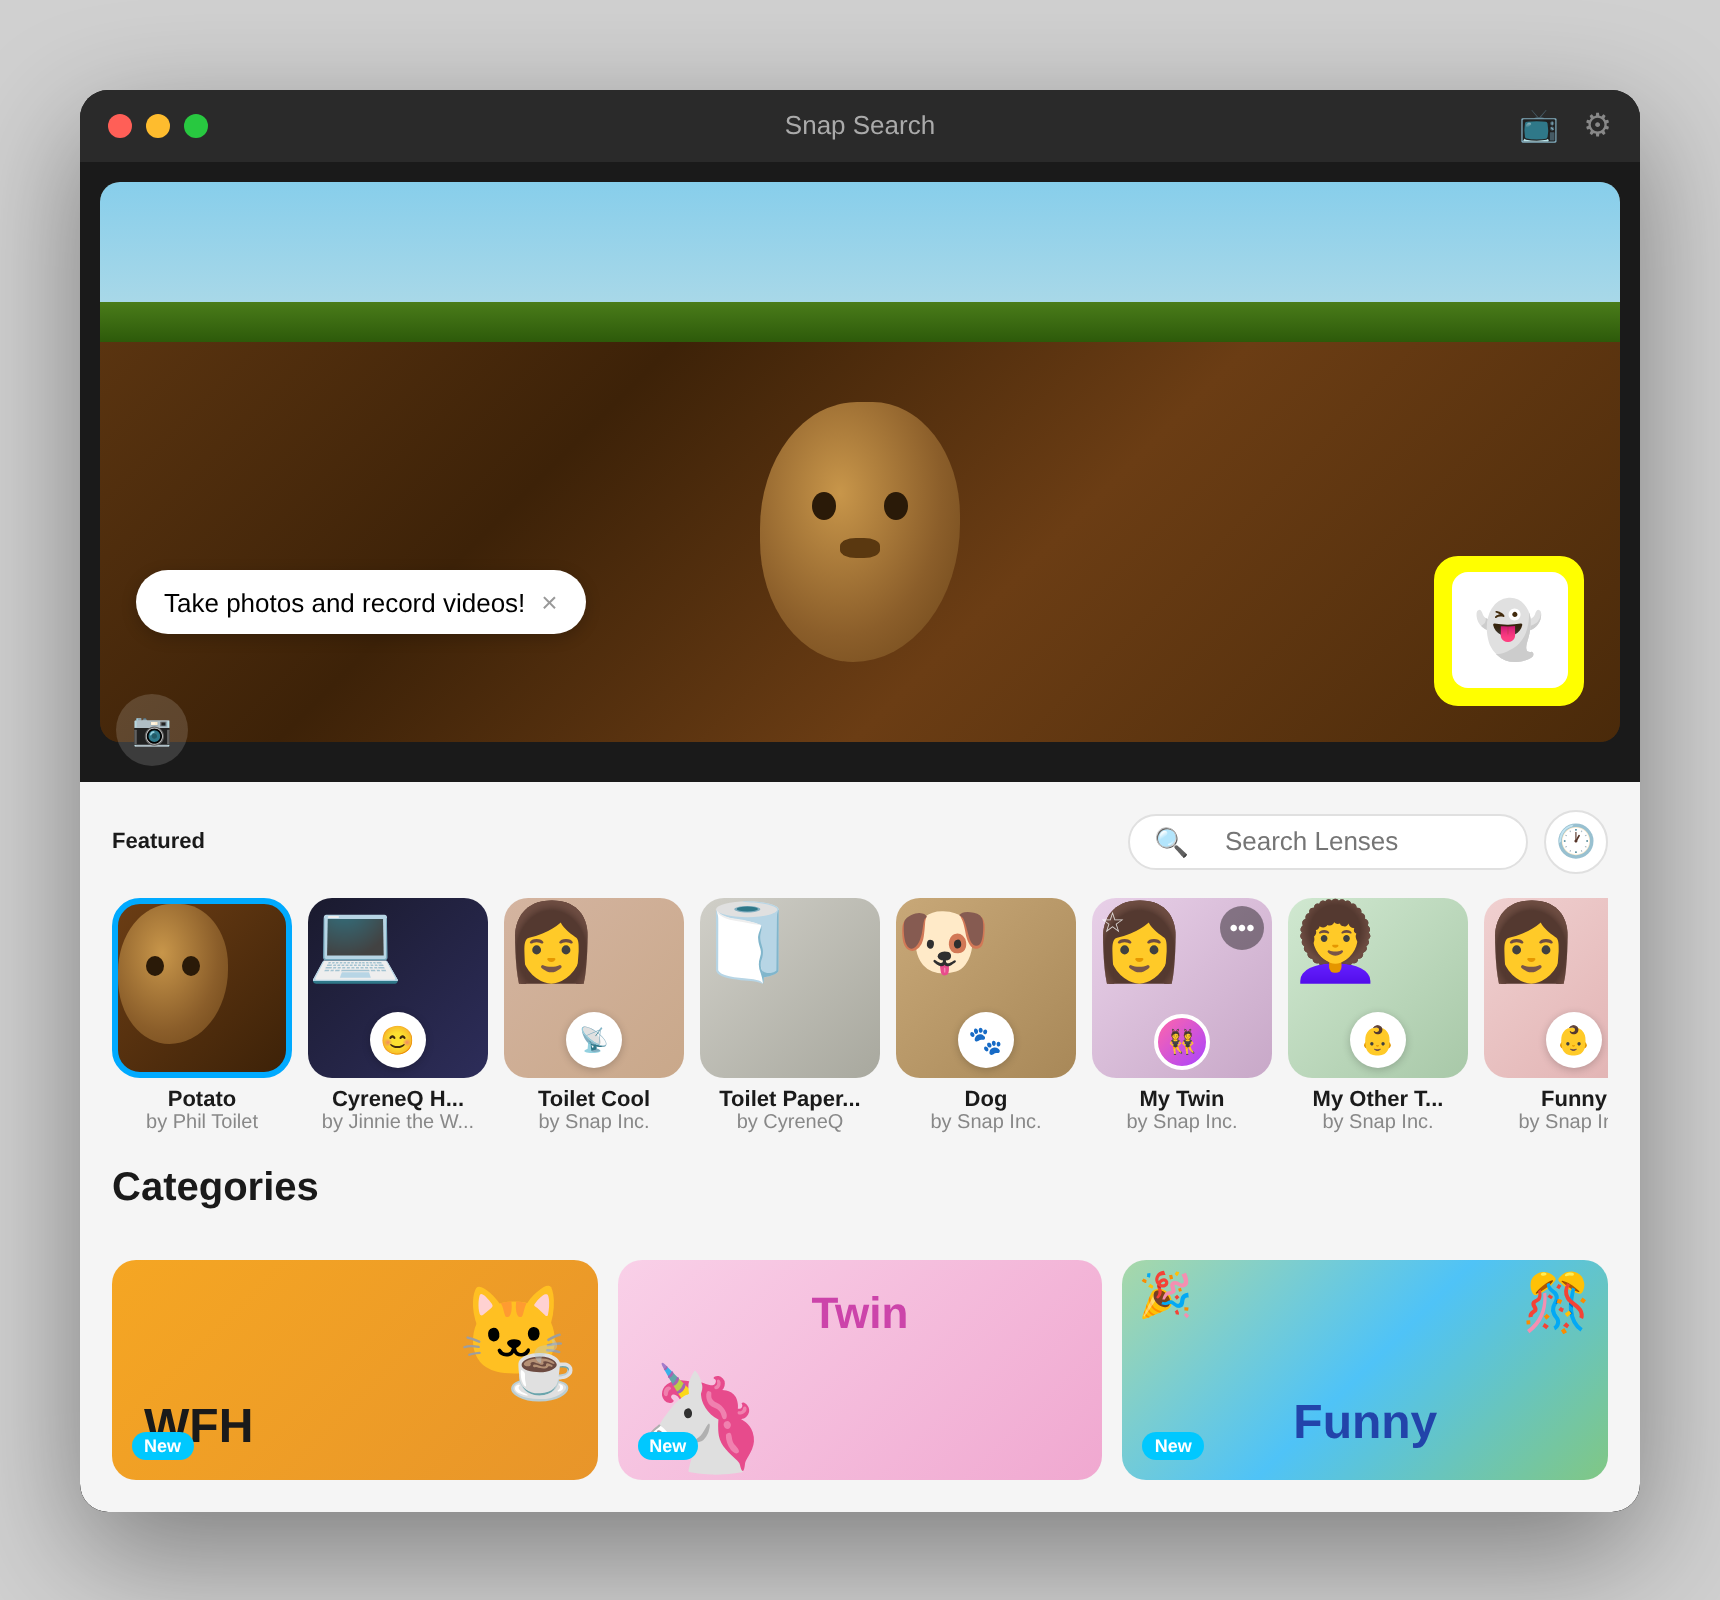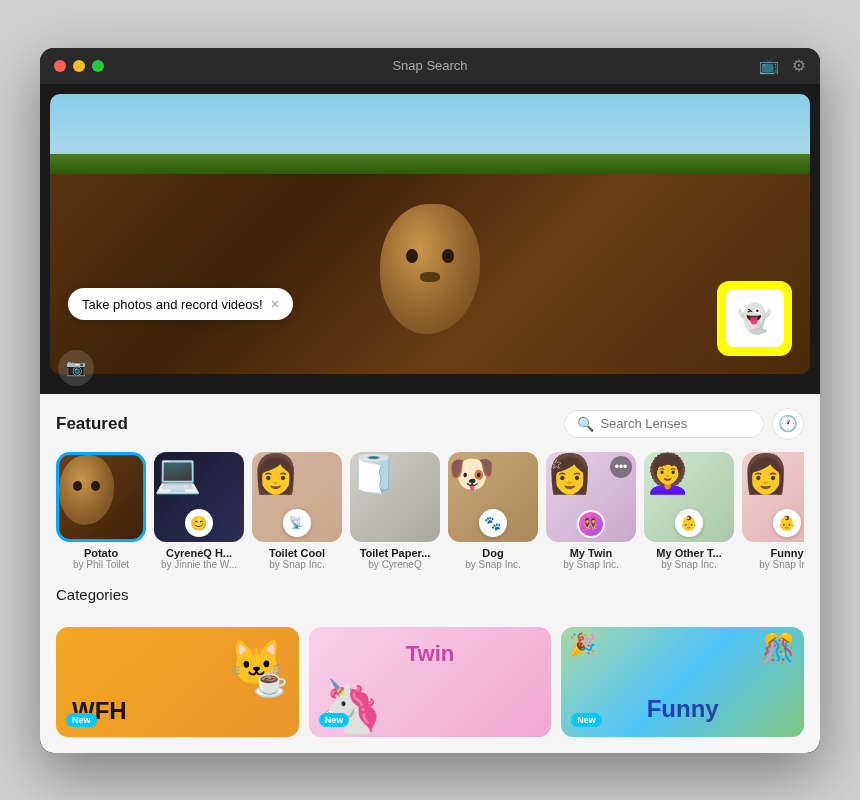--- a/index.html
+++ b/index.html
@@ -204,21 +204,21 @@
     .featured-section {
       padding: 14px 16px 12px;
     }
     .featured-header {
       display: flex;
       justify-content: space-between;
       align-items: center;
       margin-bottom: 12px;
     }
     .featured-title {
-      font-size: 17px;
+      font-size: 11px;
       font-weight: 600;
       color: #1a1a1a;
     }
     .search-bar {
       display: flex;
       align-items: center;
       background: white;
       border: 1px solid #e0e0e0;
       border-radius: 20px;
       padding: 5px 12px;
@@ -226,20 +226,21 @@
       width: 200px;
     }
     .search-icon { color: #999; font-size: 14px; }
     .search-input {
       border: none;
       outline: none;
       font-size: 13px;
       color: #404040;
       background: transparent;
       width: 100%;
+      margin-left: 12px;
     }
     .history-btn {
       width: 32px;
       height: 32px;
       border-radius: 50%;
       background: white;
       border: 1px solid #e0e0e0;
       display: flex;
       align-items: center;
       justify-content: center;
@@ -333,22 +334,22 @@
       top: 4px;
       left: 4px;
       color: rgba(255,255,255,0.8);
       font-size: 14px;
     }
     
     .categories-section {
       padding: 0 16px 16px;
     }
     .categories-title {
-      font-size: 15px;
-      font-weight: 400;
+      font-size: 20px;
+      font-weight: 700;
       color: #1a1a1a;
       margin-bottom: 24px;
     }
     .categories-grid {
       display: grid;
       grid-template-columns: 1fr 1fr 1fr;
       gap: 10px;
     }
     .category-card {
       height: 110px;

